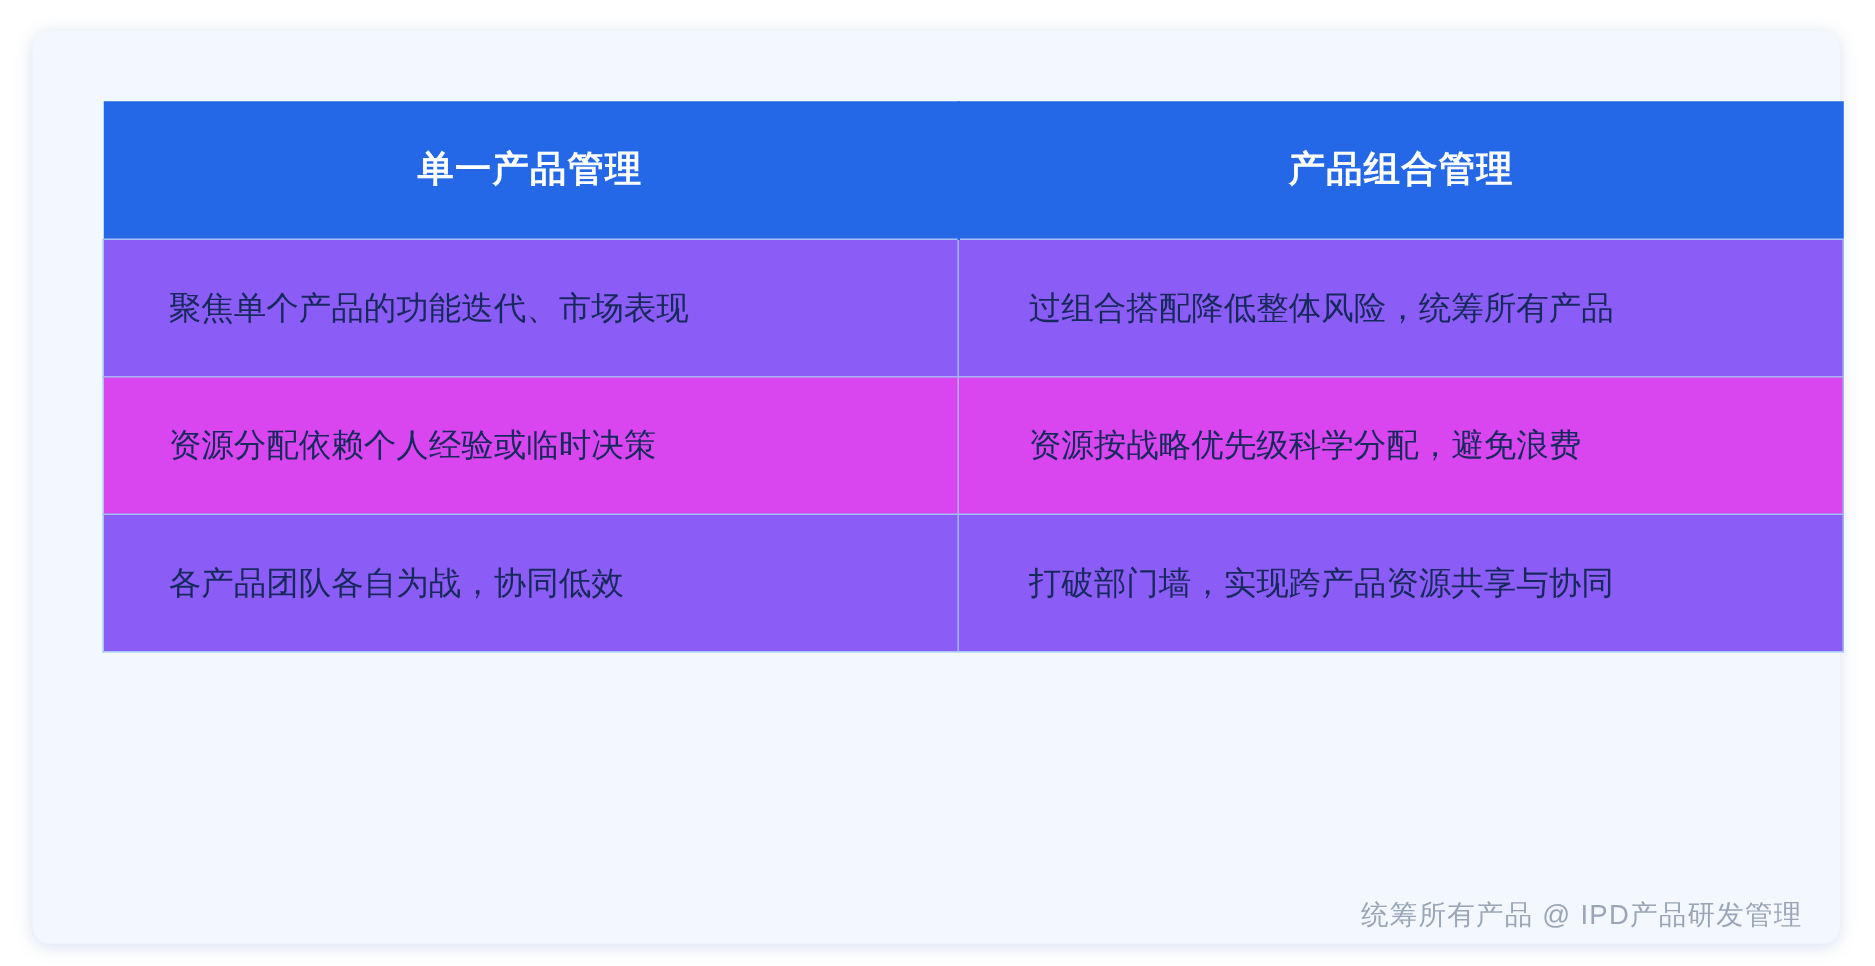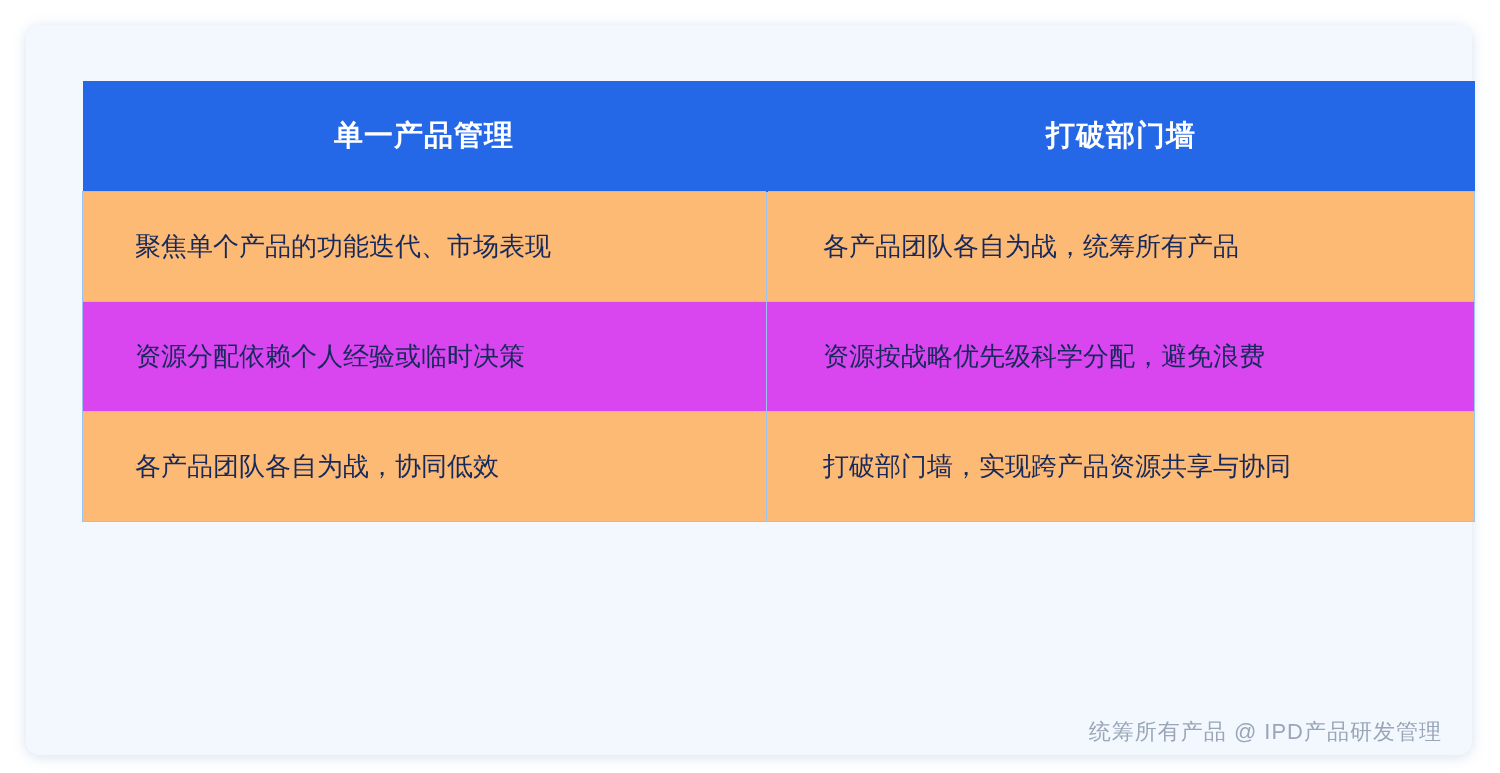--- a/index.html
+++ b/index.html
@@ -71,21 +71,21 @@
     padding: 14px 20px 14px 52px;
     border: 1px solid #9dc3f2;
     box-sizing: border-box;
     height: 110px;
   }
   .body-cell.right-col {
     padding-left: 56px;
   }
 
   
-  tr.row-dark .body-cell { background: #fdba74; }
+  tr.row-dark .body-cell { background: #8b5cf6; }
   tr.row-light .body-cell { background: #d946ef; }
 
   
   tr.row-tall .body-cell { height: 110px; }
 
   .watermark {
     position: absolute;
     right: 30px;
     bottom: 8px;
     font-size: 22px;
@@ -104,31 +104,31 @@
   <div class="card">
 
     <table class="table">
       <colgroup>
         <col class="c1">
         <col class="c2">
       </colgroup>
       <thead>
         <tr>
           <th class="thead-cell left-head">单一产品管理</th>
-          <th class="thead-cell">打破部门墙</th>
+          <th class="thead-cell">产品组合管理</th>
         </tr>
       </thead>
       <tbody>
 
         <tr class="row-dark">
           <td class="body-cell left-col">
             <span class="cell-line">聚焦单个产品的功能迭代、市场表现</span>
           </td>
           <td class="body-cell right-col">
-            <span class="cell-line">各产品团队各自为战，统筹所有产品</span>
+            <span class="cell-line">过组合搭配降低整体风险，统筹所有产品</span>
           </td>
         </tr>
 
         <tr class="row-light">
           <td class="body-cell left-col">
             <span class="cell-line">资源分配依赖个人经验或临时决策</span>
           </td>
           <td class="body-cell right-col">
             <span class="cell-line">资源按战略优先级科学分配，避免浪费</span>
           </td>

